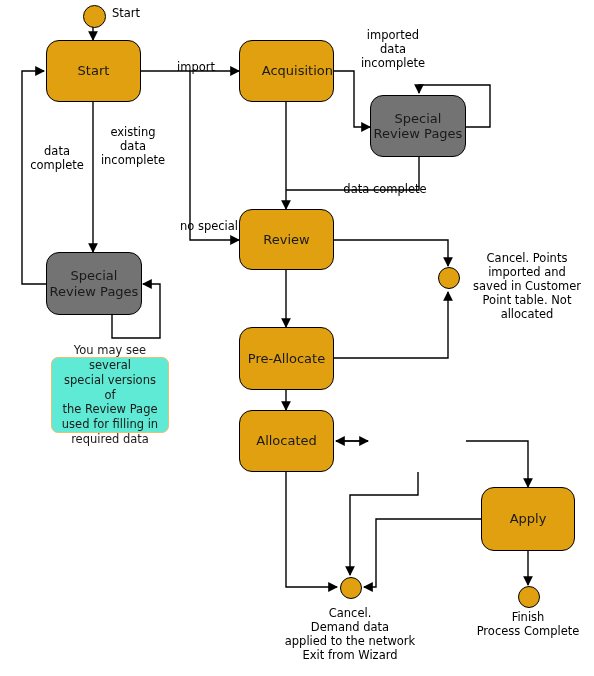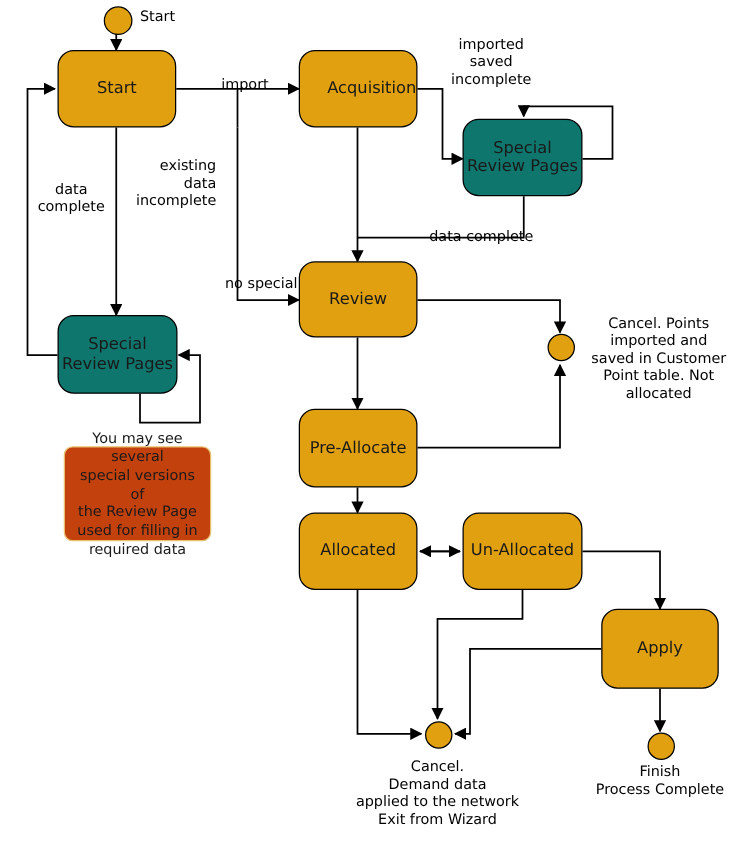--- a/index.html
+++ b/index.html
@@ -3,22 +3,22 @@
 <meta charset="utf-8">
 <style>
   html,body{margin:0;padding:0;background:#ffffff;}
   body{font-family:"DejaVu Sans","Liberation Sans",sans-serif;}
   #canvas{position:relative;width:594px;height:676px;background:#ffffff;overflow:hidden;}
   svg#wires{position:absolute;left:0;top:0;width:594px;height:676px;}
   .node{position:absolute;box-sizing:border-box;border:1.6px solid #000000;border-radius:13px;
         display:flex;align-items:center;justify-content:center;text-align:center;
         font-size:13px;color:#1a1a1a;line-height:1.18;z-index:3;}
   .state{background:#e0a010;}
-  .special{background:#0f766e;align-items:center;}
-  .note{position:absolute;box-sizing:border-box;background:#c2410c;border:1.2px solid #e8c070;
+  .special{background:#737373;align-items:center;}
+  .note{position:absolute;box-sizing:border-box;background:#5eead4;border:1.2px solid #e8c070;
         border-radius:7px;display:flex;align-items:center;justify-content:center;text-align:center;
         font-size:11.5px;color:#1a1a1a;line-height:1.3;padding:4px 6px;z-index:3;}
   .terminal{position:absolute;background:#e0a010;border:1.4px solid #000000;border-radius:50%;z-index:4;}
   .lbl{position:absolute;font-size:11.5px;color:#000000;text-align:center;line-height:1.22;
        white-space:pre-line;z-index:5;}
 </style>
 </head>
 <body>
 
 <div id="canvas">
@@ -118,47 +118,44 @@
   </div>
 
   <div class="node state" style="left:239px;top:327px;width:95px;height:63px;">
     <span>Pre-Allocate</span>
   </div>
 
   <div class="node state" style="left:239px;top:410px;width:95px;height:62px;">
     <span>Allocated</span>
   </div>
 
-  <div class="node state" style="left:370px;top:410px;width:96px;height:62px;">
-    <span>Un-Allocated</span>
-  </div>
 
   <div class="node state" style="left:481px;top:487px;width:94px;height:64px;">
     <span>Apply</span>
   </div>
 
   <div class="note" style="left:51px;top:357px;width:118px;height:76px;white-space:pre-line;">
     <span>You may see several
 special versions of
 the Review Page
 used for filling in
 required data</span>
   </div>
 
   <div class="lbl" style="left:163px;top:60px;width:66px;">import</div>
 
   <div class="lbl" style="left:347px;top:28px;width:92px;white-space:pre-line;">imported
-saved
+data
 incomplete</div>
 
   <div class="lbl" style="left:330px;top:182px;width:110px;">data complete</div>
 
   <div class="lbl" style="left:26px;top:144px;width:62px;white-space:pre-line;">data
 complete</div>
 
-  <div class="lbl" style="left:93px;top:125px;width:80px;white-space:pre-line;text-align:right;">existing
+  <div class="lbl" style="left:93px;top:125px;width:80px;white-space:pre-line;">existing
 data
 incomplete</div>
 
   <div class="lbl" style="left:176px;top:219px;width:66px;">no special</div>
 
 
 </div>
 
 </body></html>

